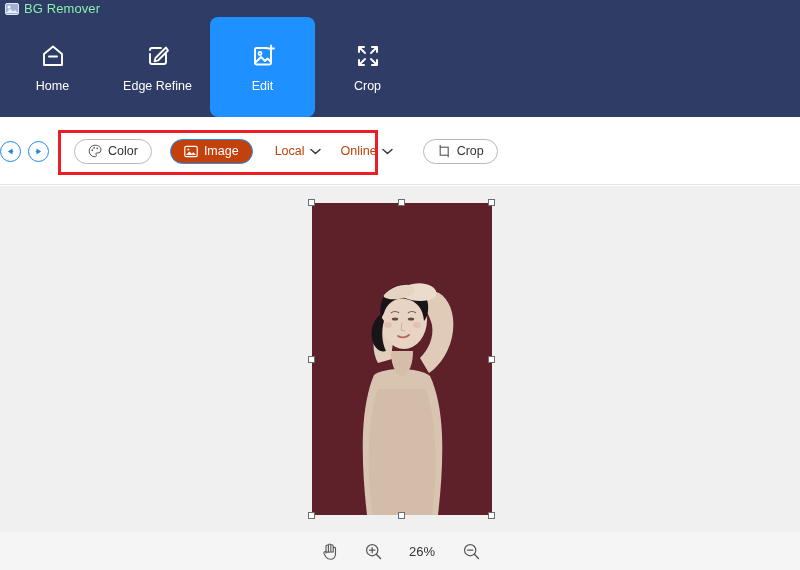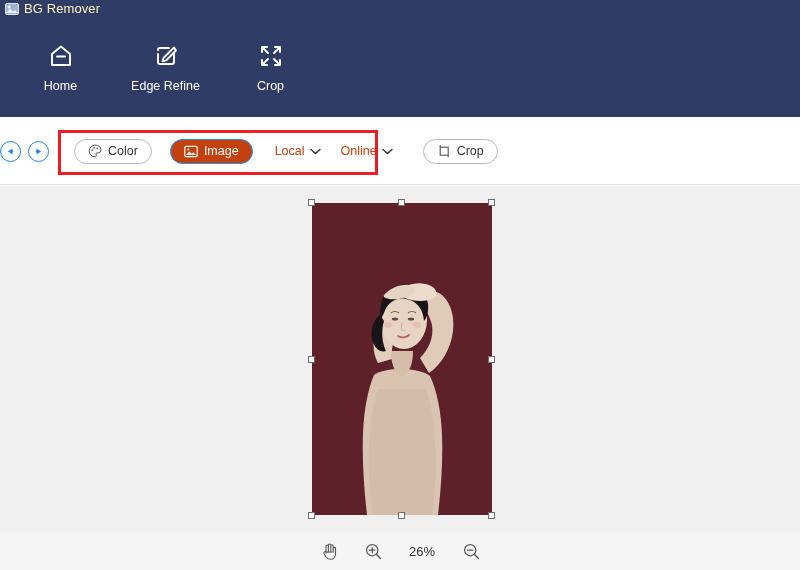--- a/index.html
+++ b/index.html
@@ -23,33 +23,33 @@
     display: flex; align-items: center;
     padding-left: 4px;
     z-index: 5;
   }
   .titlebar .app-icon {
     width: 15px; height: 13px;
     display: flex; align-items: center; justify-content: center;
     margin-right: 5px;
   }
   .titlebar .app-title {
-    color: #fef9c3;
+    color: #86efac;
     font-size: 13px;
     line-height: 13px;
     letter-spacing: 0.1px;
   }
 
   
   .navbar {
     position: absolute; left: 0; top: 17px;
     width: 800px; height: 100px;
     background: #2e3c66;
     display: flex; align-items: flex-start;
-    padding-left: 8px;
+    padding-left: 0;
   }
   .nav-item {
     width: 105px; height: 100px;
     display: flex; flex-direction: column;
     align-items: center; justify-content: center;
     gap: 9px;
     cursor: pointer;
     border-radius: 8px;
     color: #ffffff;
   }
@@ -214,20 +214,32 @@
     <div class="nav-item">
       <span class="nav-icon">
         <svg width="28" height="28" viewBox="0 0 28 28">
           <path d="M6 8 a2 2 0 0 1 2-2 h9 M22 12 v8 a2 2 0 0 1-2 2 H8 a2 2 0 0 1-2-2 V12" fill="none" stroke="#ffffff" stroke-width="1.9" stroke-linecap="round" stroke-linejoin="round"></path>
           <path d="M22 5.5 L11.5 16 L10.5 19.5 L14 18.5 L24 8.5 Z" fill="none" stroke="#ffffff" stroke-width="1.8" stroke-linejoin="round"></path>
         </svg>
       </span>
       <span class="nav-label">Edge Refine</span>
     </div>
 
+    <div class="nav-item active">
+      <span class="nav-icon">
+        <svg width="28" height="28" viewBox="0 0 28 28">
+          <path d="M22 10 v11 a1.5 1.5 0 0 1-1.5 1.5 H7.5 A1.5 1.5 0 0 1 6 21 V7.5 A1.5 1.5 0 0 1 7.5 6 H18" fill="none" stroke="#ffffff" stroke-width="1.9" stroke-linecap="round" stroke-linejoin="round"></path>
+          <circle cx="11" cy="11.5" r="1.6" fill="none" stroke="#ffffff" stroke-width="1.6"></circle>
+          <path d="M6.5 20.5 L12 15 L16 19 L18.5 16.5 L22 20" fill="none" stroke="#ffffff" stroke-width="1.9" stroke-linecap="round" stroke-linejoin="round"></path>
+          <line x1="22" y1="3.5" x2="22" y2="9.5" stroke="#ffffff" stroke-width="1.8" stroke-linecap="round"></line>
+          <line x1="19" y1="6.5" x2="25" y2="6.5" stroke="#ffffff" stroke-width="1.8" stroke-linecap="round"></line>
+        </svg>
+      </span>
+      <span class="nav-label">Edit</span>
+    </div>
 
     <div class="nav-item">
       <span class="nav-icon">
         <svg width="28" height="28" viewBox="0 0 28 28">
           <path d="M5 5 L11 11 M5 5 L5 10 M5 5 L10 5" fill="none" stroke="#ffffff" stroke-width="2" stroke-linecap="round" stroke-linejoin="round"></path>
           <path d="M23 5 L17 11 M23 5 L23 10 M23 5 L18 5" fill="none" stroke="#ffffff" stroke-width="2" stroke-linecap="round" stroke-linejoin="round"></path>
           <path d="M5 23 L11 17 M5 23 L5 18 M5 23 L10 23" fill="none" stroke="#ffffff" stroke-width="2" stroke-linecap="round" stroke-linejoin="round"></path>
           <path d="M23 23 L17 17 M23 23 L23 18 M23 23 L18 23" fill="none" stroke="#ffffff" stroke-width="2" stroke-linecap="round" stroke-linejoin="round"></path>
         </svg>
       </span>

